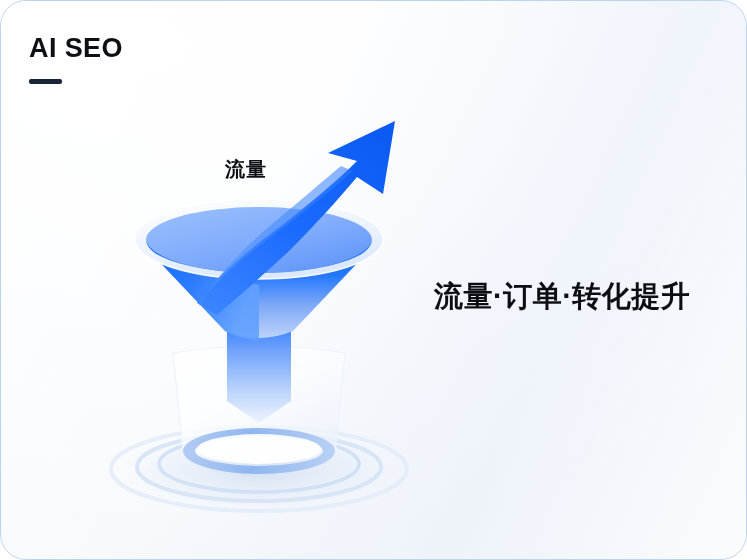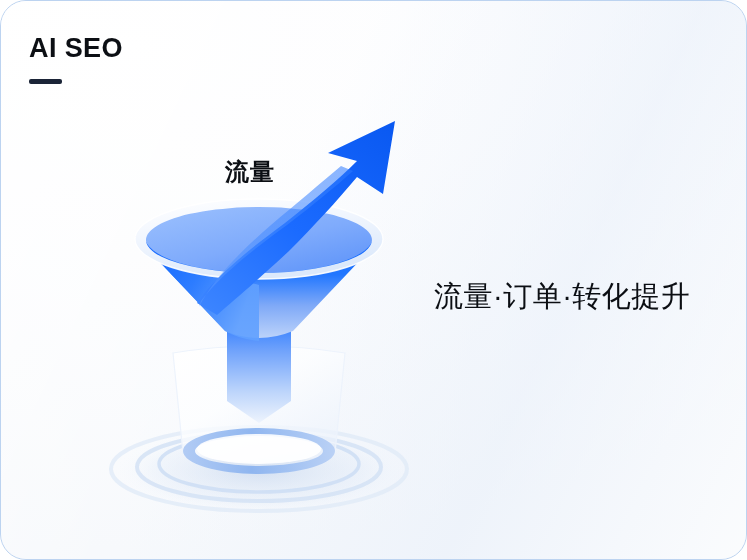--- a/index.html
+++ b/index.html
@@ -57,41 +57,41 @@
     background: #1b2437;
   }
 
   
   #tagline {
     position: absolute;
     left: 433px;
     top: 276px;
     z-index: 8;
     font-size: 29px;
-    font-weight: normal;
+    font-weight: bold;
     color: #0b0e13;
     letter-spacing: 0.5px;
     white-space: nowrap;
   }
 
   
   #art {
     position: absolute;
     left: 0;
     top: 0;
     width: 747px;
     height: 560px;
     z-index: 4;
   }
 
   
   .art-label {
     position: absolute;
     z-index: 7;
-    font-size: 24px;
+    font-size: 20px;
     font-weight: bold;
     color: #0b0e13;
     letter-spacing: 1px;
     white-space: nowrap;
   }
   #label-traffic { left: 224px; top: 155px; }
   #label-convert { left: 223px; top: 431px; }
 </style>
 </head>
 <body>

